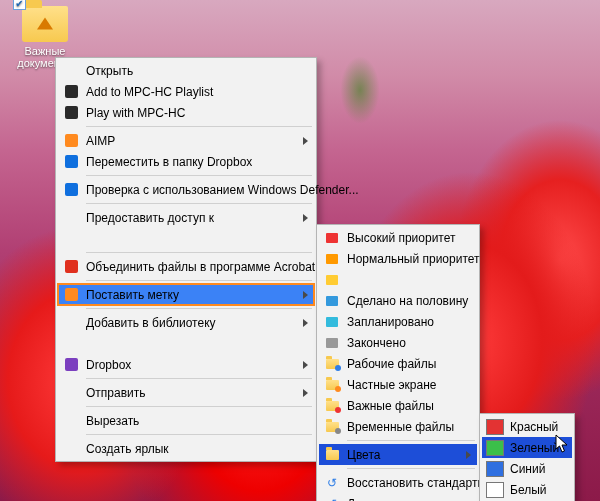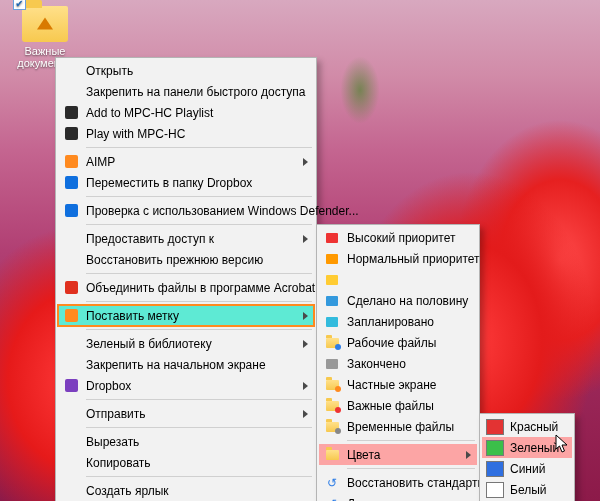--- a/index.html
+++ b/index.html
@@ -89,25 +89,25 @@
   .ctx .row .txt { flex: 1 1 auto; }
   .ctx .row.sub::after {
     content:""; position:absolute; right:6px; top:50%; transform:translateY(-50%);
     border-left:5px solid #4a4a4a;
     border-top:4px solid transparent;
     border-bottom:4px solid transparent;
   }
   .ctx .sep {
     height:1px; background:#d0d0d0; margin:3px 2px 3px 28px;
   }
-  .ctx .row.hover { background:#fca5a5; }
+  .ctx .row.hover { background:#1d4ed8; }
   .ctx .row.highlight {
     outline: 2px solid #ff8a1f;
     outline-offset: -1px;
-    background:#5eead4;
+    background:#3b82f6;
   }
 
   #ctx-main   { top: 57px;  left: 55px;  width: 262px; }
   #ctx-tag    { top: 224px; left: 316px; width: 164px; }
   #ctx-colors { top: 413px; left: 479px; width: 96px;  }
 
   
   .flag { width:12px; height:10px; border-radius:1px; display:inline-block; }
   .flag.red{background:#e33;} .flag.orange{background:#f90;} .flag.yellow{background:#fc3;}
   .flag.cyan{background:#3bd;} .flag.blue{background:#39d;} .flag.grey{background:#999;}
@@ -132,24 +132,20 @@
   </div>
   <div class="label">Важные документы</div>
 </div>
 
 <div id="ctx-main" class="ctx">
     <div class="row">
       <span class="ico"></span>
       <span class="txt">Открыть</span>
     </div>
     <div class="row">
-      <span class="ico"></span>
-      <span class="txt">Закрепить на панели быстрого доступа</span>
-    </div>
-    <div class="row">
       <span class="ico">
         <span style="width: 13px; height: 13px; display: inline-block; border-radius: 2px; background: rgb(42, 42, 42);"></span>
       </span>
       <span class="txt">Add to MPC-HC Playlist</span>
     </div>
     <div class="row">
       <span class="ico">
         <span style="width: 13px; height: 13px; display: inline-block; border-radius: 2px; background: rgb(42, 42, 42);"></span>
       </span>
       <span class="txt">Play with MPC-HC</span>
@@ -174,64 +170,58 @@
       </span>
       <span class="txt">Проверка с использованием Windows Defender...</span>
     </div>
     <div class="sep"></div>
     <div class="row sub">
       <span class="ico"></span>
       <span class="txt">Предоставить доступ к</span>
     </div>
     <div class="row">
       <span class="ico"></span>
-      <span class="txt">Восстановить прежнюю версию</span>
     </div>
     <div class="sep"></div>
     <div class="row">
       <span class="ico">
         <span style="width: 13px; height: 13px; display: inline-block; border-radius: 2px; background: rgb(224, 48, 30);"></span>
       </span>
       <span class="txt">Объединить файлы в программе Acrobat...</span>
     </div>
     <div class="sep"></div>
     <div class="row sub highlight">
       <span class="ico">
         <span style="width: 13px; height: 13px; display: inline-block; border-radius: 2px; background: rgb(255, 138, 31);"></span>
       </span>
       <span class="txt">Поставить метку</span>
     </div>
     <div class="sep"></div>
     <div class="row sub">
       <span class="ico"></span>
-      <span class="txt">Зеленый в библиотеку</span>
-    </div>
-    <div class="row">
-      <span class="ico"></span>
-      <span class="txt">Закрепить на начальном экране</span>
+      <span class="txt">Добавить в библиотеку</span>
+    </div>
+    <div class="row">
+      <span class="ico"></span>
     </div>
     <div class="row sub">
       <span class="ico">
         <span style="width: 13px; height: 13px; display: inline-block; border-radius: 2px; background: rgb(123, 63, 191);"></span>
       </span>
       <span class="txt">Dropbox</span>
     </div>
     <div class="sep"></div>
     <div class="row sub">
       <span class="ico"></span>
       <span class="txt">Отправить</span>
     </div>
     <div class="sep"></div>
     <div class="row">
       <span class="ico"></span>
       <span class="txt">Вырезать</span>
-    </div>
-    <div class="row">
-      <span class="ico"></span>
-      <span class="txt">Копировать</span>
     </div>
     <div class="sep"></div>
     <div class="row">
       <span class="ico"></span>
       <span class="txt">Создать ярлык</span>
     </div>
   </div>
 <div id="ctx-tag" class="ctx">
     <div class="row">
       <span class="ico">
@@ -254,37 +244,37 @@
       <span class="ico">
         <span class="flag blue"></span>
       </span>
       <span class="txt">Сделано на половину</span>
     </div>
     <div class="row">
       <span class="ico">
         <span class="flag cyan"></span>
       </span>
       <span class="txt">Запланировано</span>
+    </div>
+    <div class="row">
+      <span class="ico">
+        <span class="flag grey"></span>
+      </span>
+      <span class="txt">Закончено</span>
     </div>
     <div class="row">
       <span class="ico">
         <span class="fold">
           <span class="dot" style="background: rgb(47, 126, 230);"></span>
         </span>
       </span>
       <span class="txt">Рабочие файлы</span>
     </div>
     <div class="row">
       <span class="ico">
-        <span class="flag grey"></span>
-      </span>
-      <span class="txt">Закончено</span>
-    </div>
-    <div class="row">
-      <span class="ico">
         <span class="fold">
           <span class="dot" style="background: rgb(255, 138, 31);"></span>
         </span>
       </span>
       <span class="txt">Частные экране</span>
     </div>
     <div class="row">
       <span class="ico">
         <span class="fold">
           <span class="dot" style="background: rgb(238, 51, 51);"></span>

